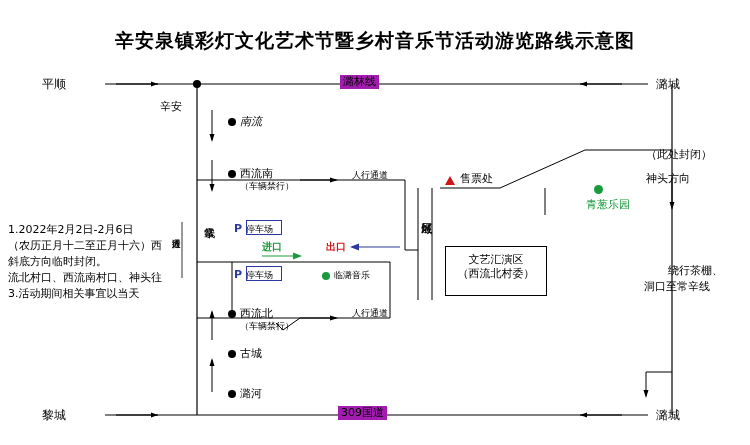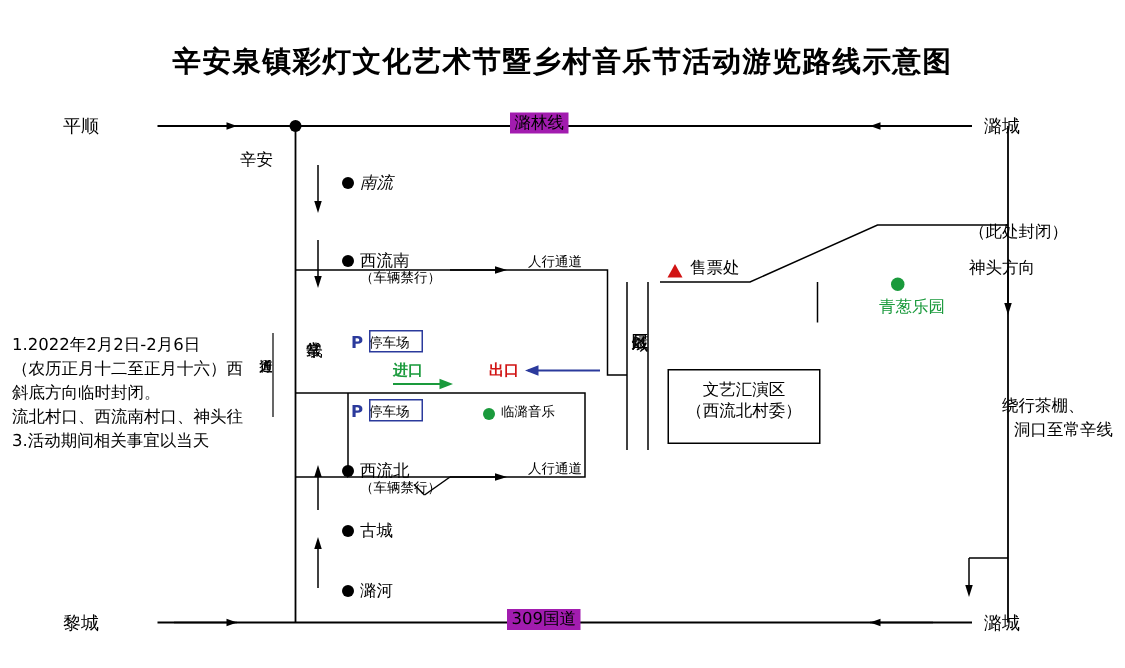--- a/index.html
+++ b/index.html
@@ -204,15 +204,15 @@
     <div>（西流北村委）</div>
   </div>
 
   <div class="abs lbl" style="left:646px; top:132px;margin-top:40px;">神头方向</div>
   <div class="abs lbl" style="left:646px; top:148px;">（此处封闭）</div>
 
   <div class="abs dot dot-green" style="left:594px; top:185px; width:9px; height:9px;"></div>
   <div class="abs lbl" style="left:586px; top:198px; color:#1a9a3c;">青葱乐园</div>
 
   <div class="abs lbl" style="left:644px; top:264px;margin-left:24px;">绕行茶棚、</div>
-  <div class="abs lbl" style="left:644px; top:280px;margin-left:32px;">洞口至常辛线</div>
+  <div class="abs lbl" style="left:644px; top:280px;">洞口至常辛线</div>
 
 </div>
 
 </body></html>

